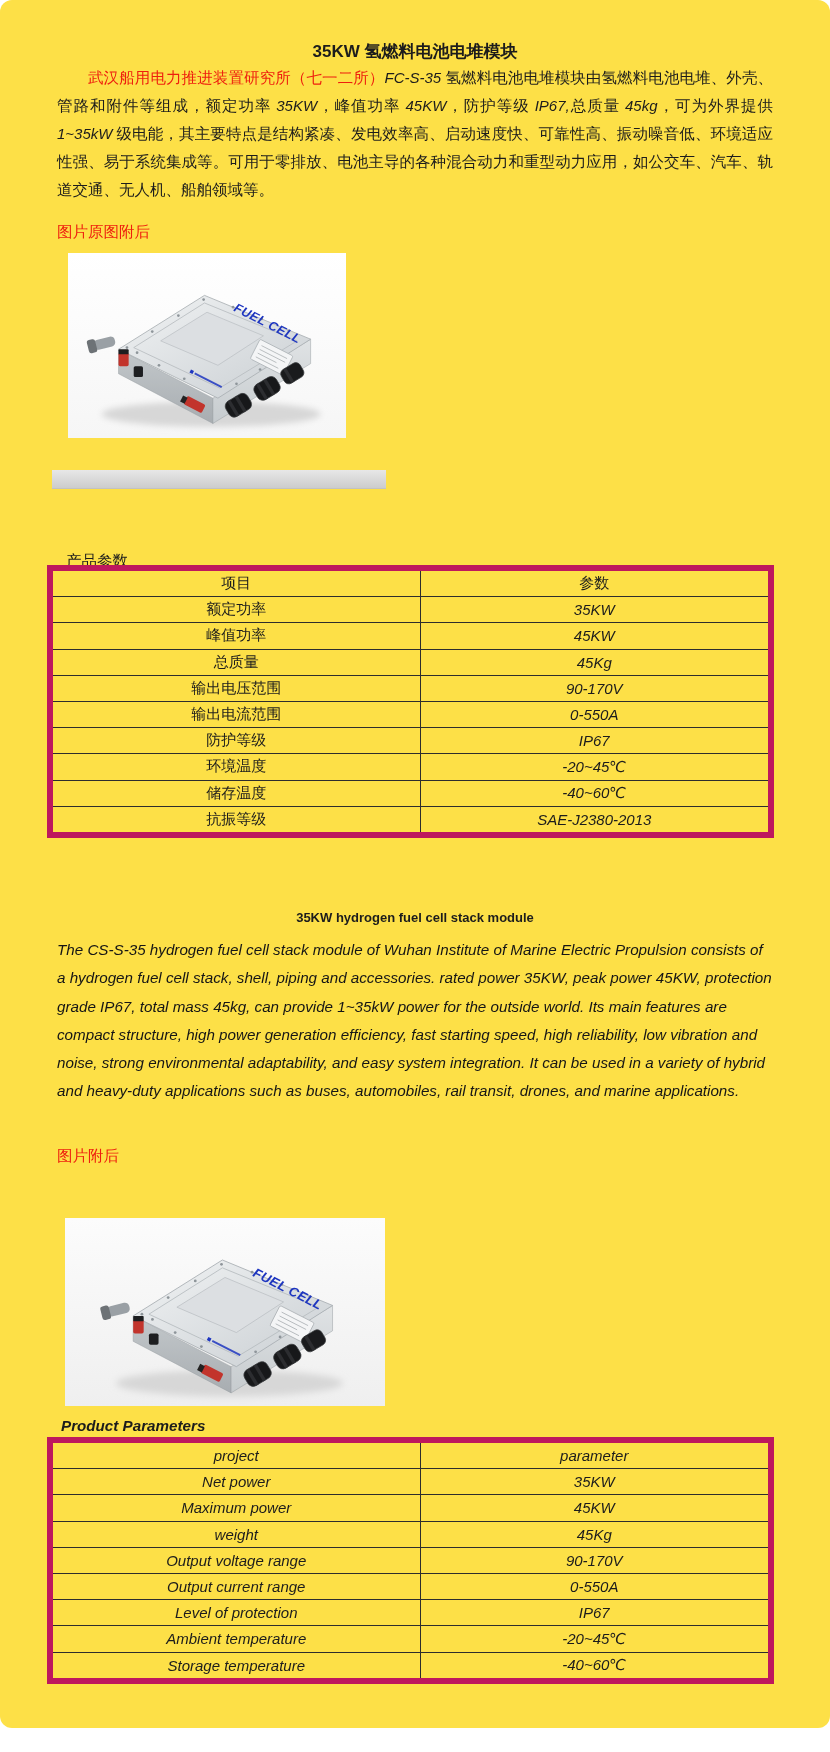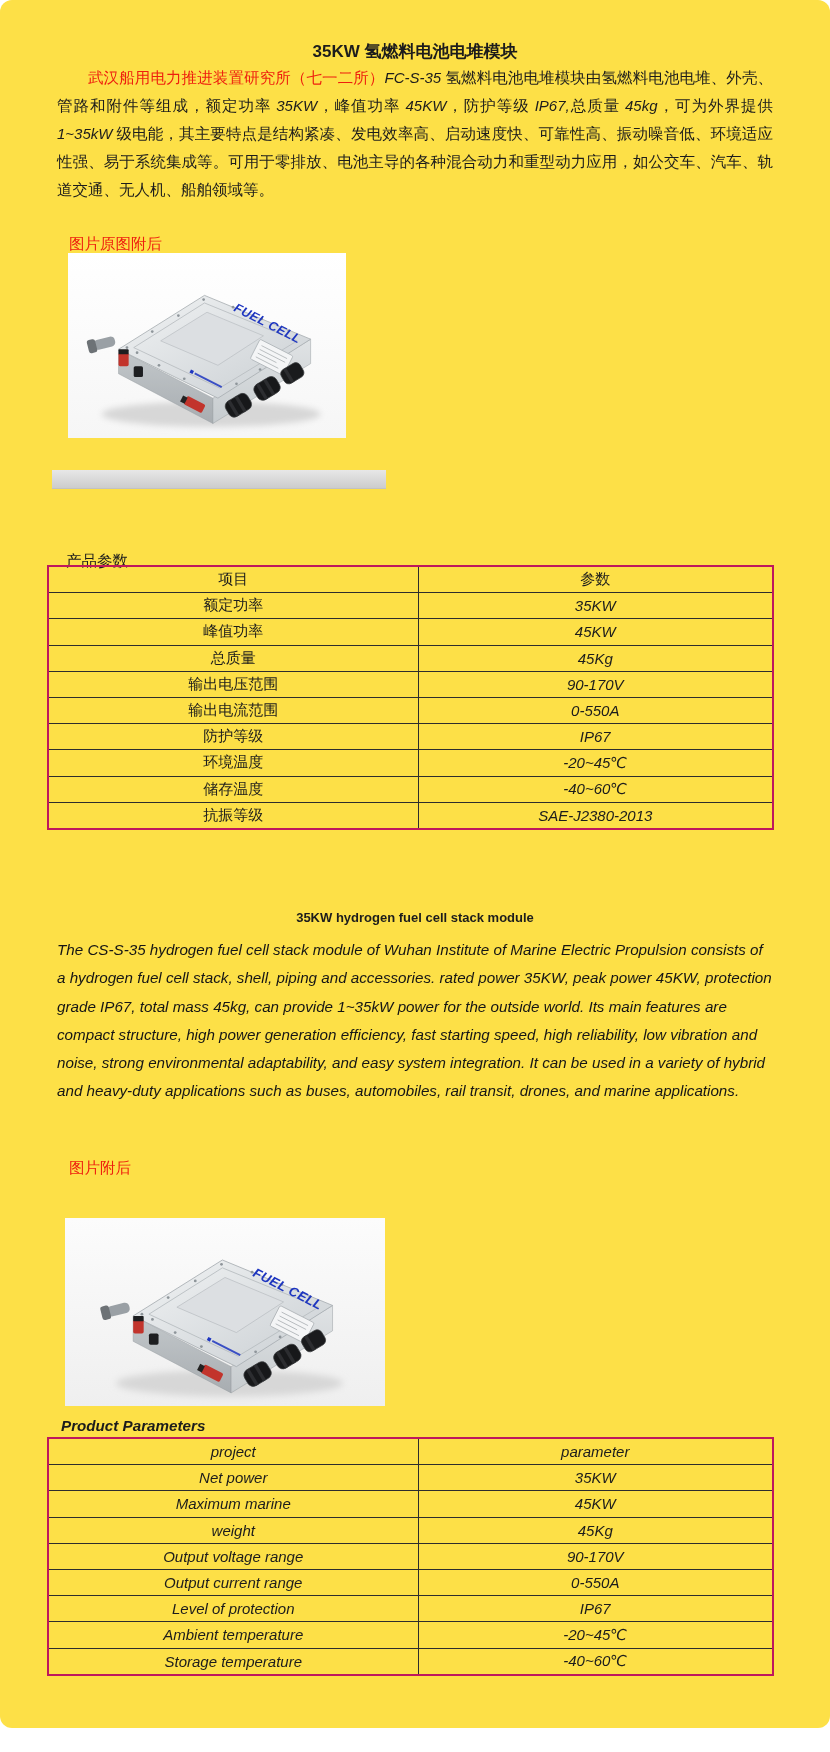--- a/index.html
+++ b/index.html
@@ -11,35 +11,35 @@
   .title-zh{left:0;right:0;top:29px;text-align:center;font-size:17px;font-weight:bold;
             font-family:"Liberation Sans","DejaVu Sans",sans-serif;}
   .title-en{left:0;right:0;top:899px;text-align:center;font-size:13px;font-weight:bold;
             font-family:"Liberation Sans","DejaVu Sans",sans-serif;}
 
   
   .para-zh{left:57px;width:716px;top:64px;margin:0;font-size:15.5px;line-height:28px;
            text-align:justify;text-indent:31px;}
   .lat{font-style:italic;font-family:"Liberation Sans","DejaVu Sans",sans-serif;font-size:15px;}
   .red{color:#ee1e0e;}
-  .note{left:57px;margin:12px;font-size:15.5px;color:#ee1e0e;}
+  .note{left:57px;margin:0;font-size:15.5px;color:#ee1e0e;}
   .note1{top:222px;}
   .note2{top:1146px;}
 
   .para-en{left:57px;width:718px;top:936px;margin:0;font-size:15.2px;line-height:28.3px;
            font-style:italic;font-family:"Liberation Sans","DejaVu Sans",sans-serif;color:#151515;}
 
   
   .lbl-zh{left:57px;top:542px;margin:9px;font-size:15.5px;}
   .lbl-en{left:57px;top:1413px;margin:4px;font-size:15.2px;font-style:italic;font-weight:bold;
           font-family:"Liberation Sans","DejaVu Sans",sans-serif;}
 
   
   table.spec{position:absolute;left:47px;width:727px;border-collapse:collapse;table-layout:fixed;
-             border:2px solid #be185d;}
+             border:6px solid #be185d;}
   table.spec th,table.spec td{border:1px solid #2d2d2d;height:25.2px;padding:0;
              text-align:center;vertical-align:middle;font-size:15px;font-weight:normal;}
   table.spec col.c1{width:370px;}
   .tbl-cn{top:565px;}
   .tbl-en{top:1437px;}
   td.val,.tbl-en th,.tbl-en td{font-style:italic;
         font-family:"Liberation Sans","DejaVu Sans",sans-serif;}
 
   
   .fig1{left:52px;top:253px;width:334px;height:236px;}
@@ -227,21 +227,21 @@
     <tbody>
         <tr>
       <th>project</th>
       <th>parameter</th>
     </tr>
     <tr>
           <td>Net power</td>
           <td>35KW</td>
         </tr>
     <tr>
-          <td>Maximum marine</td>
+          <td>Maximum power</td>
           <td>45KW</td>
         </tr>
     <tr>
           <td>weight</td>
           <td>45Kg</td>
         </tr>
     <tr>
           <td>Output voltage range</td>
           <td>90-170V</td>
         </tr>

